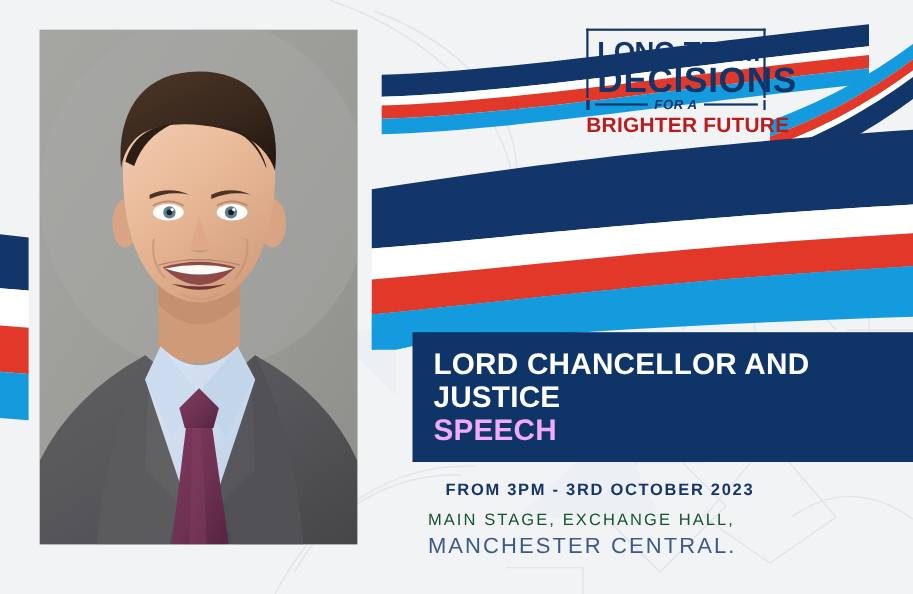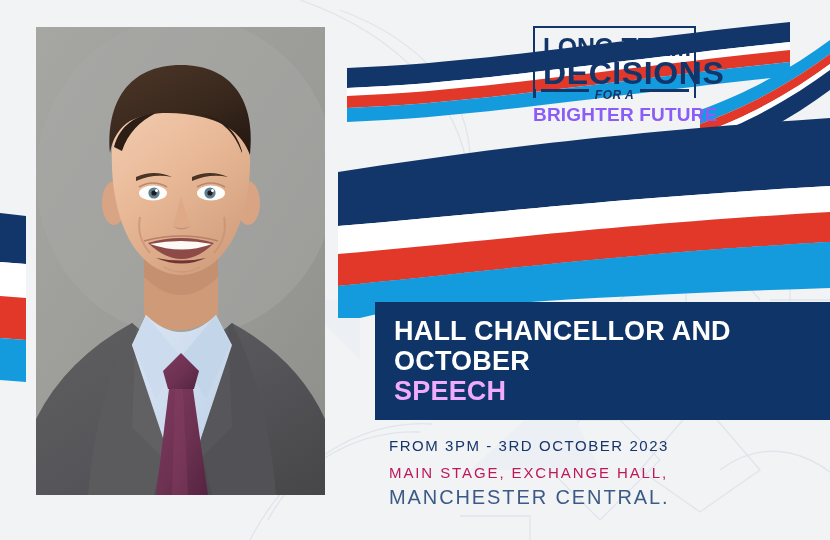--- a/index.html
+++ b/index.html
@@ -37,53 +37,53 @@
     color:#12356a;font-weight:bold;font-size:25px;line-height:25px;
     letter-spacing:-0.4px;font-family:"Liberation Sans", sans-serif;
     white-space:nowrap;
   }
   .logo-l2{
     color:#12356a;font-weight:bold;font-size:32px;line-height:26px;
     letter-spacing:0.6px;font-family:"Liberation Sans", sans-serif;
     white-space:nowrap;
   }
   .logo-bottomrow{
-    display:flex;align-items:flex-start;gap:5px;margin-top:0px;
+    display:flex;align-items:center;gap:5px;margin-top:0px;
   }
   .logo-bar{flex:1;height:2.5px;background:#12356a;}
   .logo-bar.side{flex:0 0 2.5px;height:9px;background:#12356a;}
   .logo-fora{
     color:#12356a;font-weight:bold;font-style:italic;font-size:12px;
     letter-spacing:0.5px;line-height:12px;white-space:nowrap;padding:0 1px;
   }
   .logo-l3{
-    color:#8b5cf6;font-weight:bold;font-size:19px;line-height:21px;
+    color:#b91c1c;font-weight:bold;font-size:19px;line-height:21px;
     letter-spacing:0.2px;margin-top:3px;white-space:nowrap;
   }
 
   
   .title-panel{
     position:absolute;left:375px;top:302px;width:455px;height:118px;
     background:#0e3468;z-index:7;
   }
   .title-inner{padding:14px 0 0 19px;}
   .title-line{
     color:#ffffff;font-weight:bold;font-size:27px;line-height:30px;
     letter-spacing:0.2px;white-space:nowrap;
   }
   .title-line.accent{color:#f0abfc;}
 
   
   .details{position:absolute;left:389px;top:436px;z-index:7;}
   .detail-date{
-    color:#16356b;font-weight:normal;font-size:15px;line-height:19px;
-    letter-spacing:1.55px;white-space:nowrap;
+    color:#16356b;font-weight:bold;font-size:15px;line-height:19px;
+    letter-spacing:1.55px;white-space:nowrap;margin-left:16px;
   }
   .detail-venue{
-    color:#be185d;font-weight:normal;font-size:15px;line-height:24px;
+    color:#14532d;font-weight:normal;font-size:15px;line-height:24px;
     letter-spacing:1.9px;white-space:nowrap;margin-top:6px;
   }
   .detail-venue-l2{
     color:#3c5a86;font-weight:normal;font-size:20px;line-height:24px;
     letter-spacing:1.9px;white-space:nowrap;
   }
 </style>
 </head>
 <body>
 
@@ -254,22 +254,22 @@
       <span class="logo-bar"></span>
       <span class="logo-fora">FOR A</span>
       <span class="logo-bar"></span>
       <span class="logo-bar side"></span>
     </div>
     <div class="logo-l3">BRIGHTER FUTURE</div>
   </div>
 
   <div class="title-panel">
     <div class="title-inner">
-      <div class="title-line">HALL CHANCELLOR AND</div>
-      <div class="title-line">OCTOBER</div>
+      <div class="title-line">LORD CHANCELLOR AND</div>
+      <div class="title-line">JUSTICE</div>
       <div class="title-line accent">SPEECH</div>
     </div>
   </div>
 
   <div class="details">
     <div class="detail-date">FROM 3PM - 3RD OCTOBER 2023</div>
     <div class="detail-venue">MAIN STAGE, EXCHANGE HALL,</div>
     <div class="detail-venue-l2">MANCHESTER CENTRAL.</div>
   </div>
 

